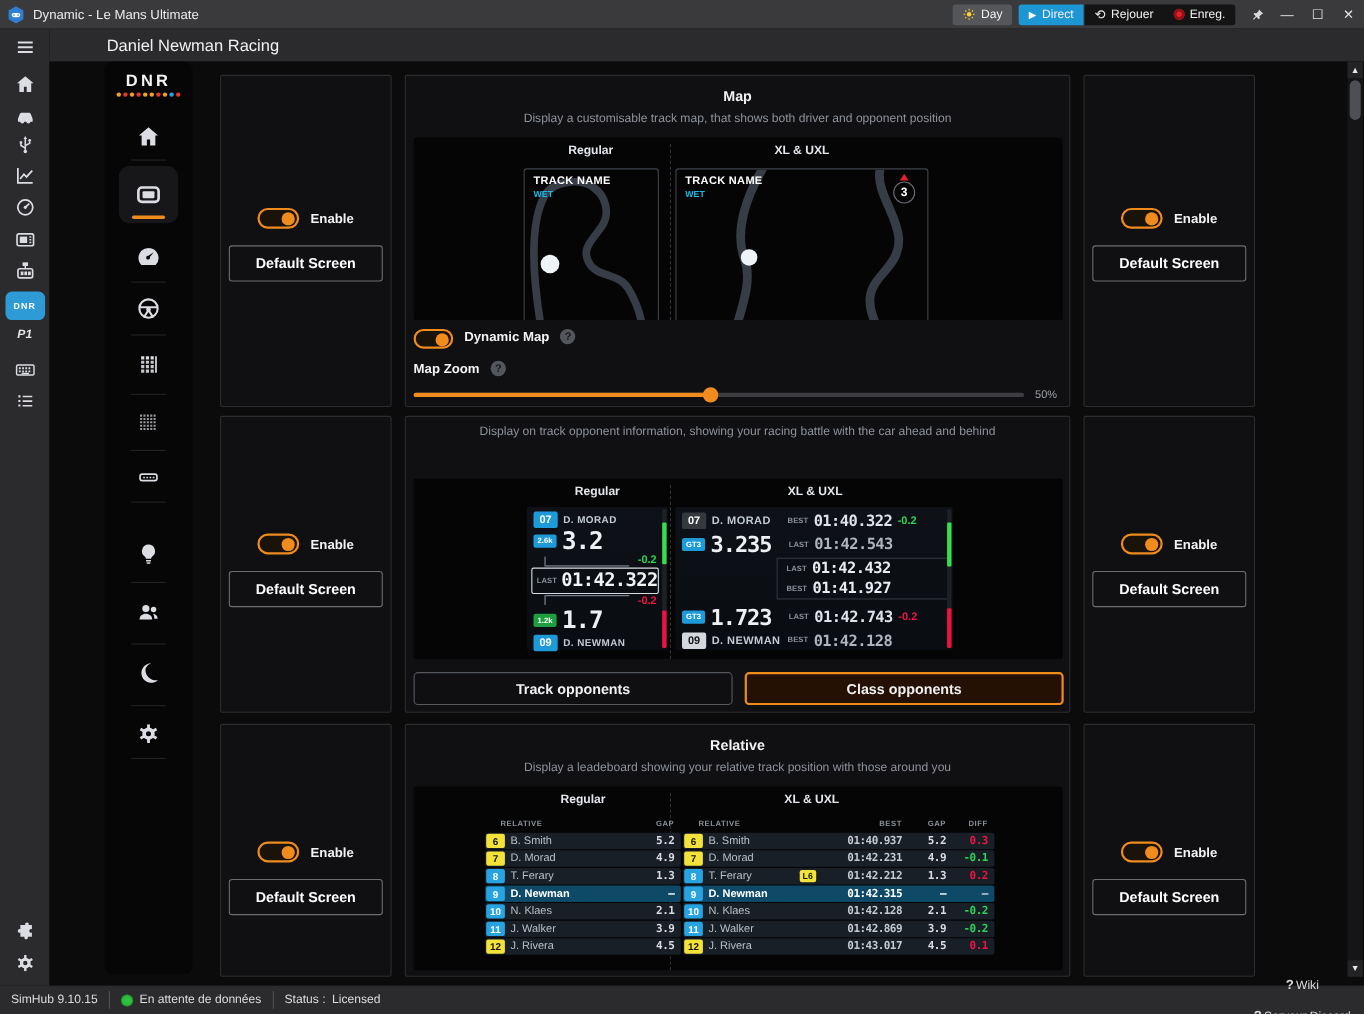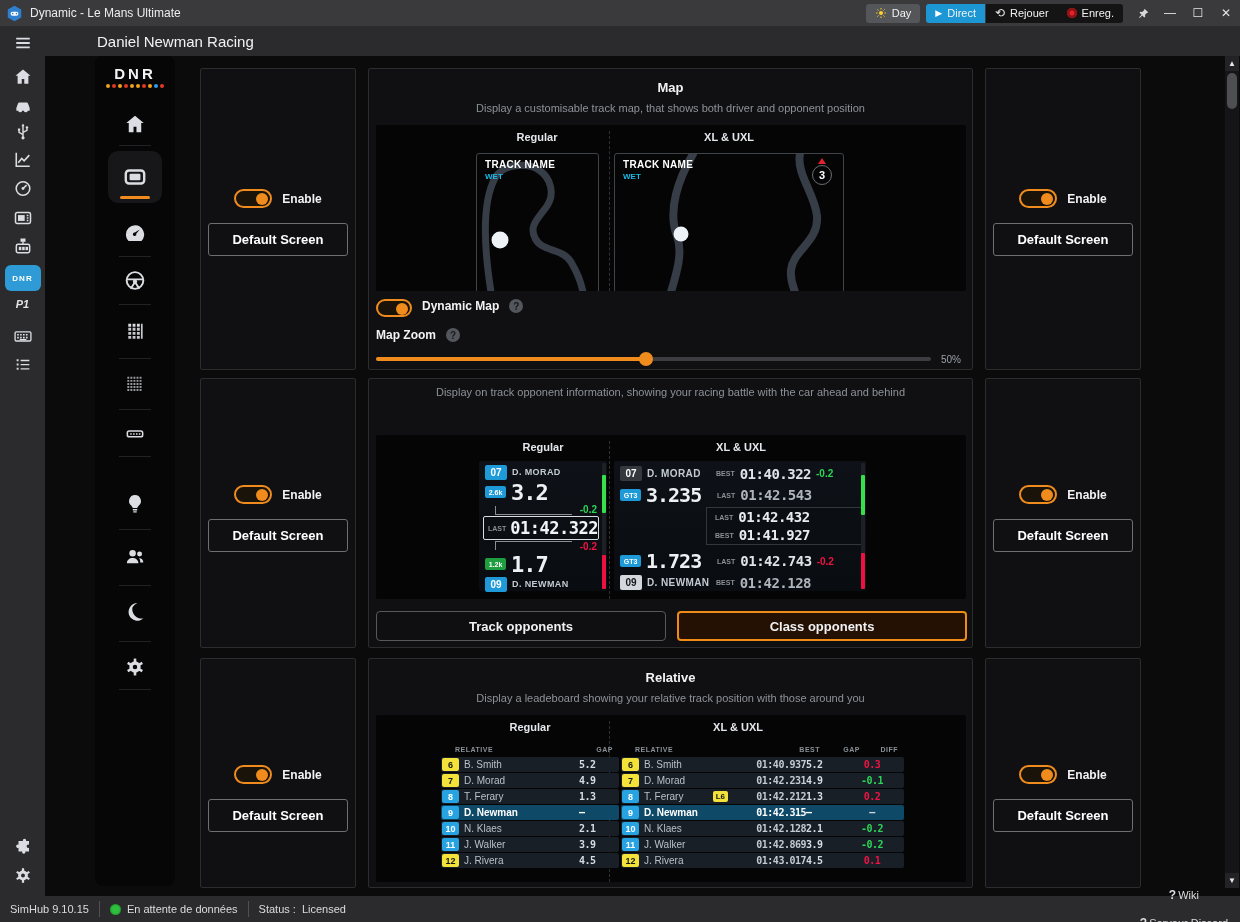--- a/index.html
+++ b/index.html
@@ -146,23 +146,23 @@
   .reltab{position:absolute;top:26px;}
   .rt-head{display:flex;font-size:7px;font-weight:bold;color:#8a9097;letter-spacing:.5px;padding:0 6px 0 2px;height:16px;align-items:center;}
   .rrow{display:flex;align-items:center;height:15px;margin-bottom:1px;background:#191f27;border-radius:2px;padding-right:6px;}
   .rrow[data-hl="true"]{background:#0e4a68;}
   .rrow[data-hl="true"] .rname,.rrow[data-hl="true"] .rgap,.rrow[data-hl="true"] .rbest{color:#fff;font-weight:bold;}
   .pbadge{width:17px;height:13px;border-radius:2px;margin:0 5px 0 1px;font-size:9px;font-weight:bold;
     display:flex;align-items:center;justify-content:center;flex:0 0 auto;}
   .pbadge[data-badge="yellow"]{background:#f2e23a;color:#15161a;}
   .pbadge[data-badge="blue"]{background:#27a3e2;color:#fff;}
   .rname{flex:1;font-size:10px;color:#b9c0c8;white-space:nowrap;overflow:hidden;}
-  .rgap{width:34px;font-size:10px;color:#d7dce2;font-family:"DejaVu Sans Mono",monospace;font-weight:bold;letter-spacing:-.5px;}
+  .rgap{width:34px;text-align:right;font-size:10px;color:#d7dce2;font-family:"DejaVu Sans Mono",monospace;font-weight:bold;letter-spacing:-.5px;}
   .rbest{width:74px;text-align:right;font-size:10px;color:#c3cad2;font-family:"DejaVu Sans Mono",monospace;font-weight:bold;letter-spacing:-.5px;}
-  .rdiff{width:52px;text-align:center;font-size:10px;font-family:"DejaVu Sans Mono",monospace;font-weight:bold;letter-spacing:-.5px;}
+  .rdiff{width:38px;text-align:right;font-size:10px;font-family:"DejaVu Sans Mono",monospace;font-weight:bold;letter-spacing:-.5px;}
   .rdiff[data-sign="pos"]{color:#f01343;}
   .rdiff[data-sign="neg"]{color:#2bd455;}
   .rdiff[data-sign="none"]{color:#cfd6dd;}
   .lapbadge{background:#f2e23a;color:#15161a;font-size:8px;font-weight:bold;border-radius:2px;padding:1px 3px;margin-right:4px;}
   .lapbadge:empty{display:none;}
   .hR{flex:1;}.hBEST{width:74px;text-align:right;}.hGAP{width:40px;text-align:right;}.hDIFF{width:38px;text-align:right;}
   .hGAPr{width:40px;text-align:right;}
 </style>
 </head>
 <body>

